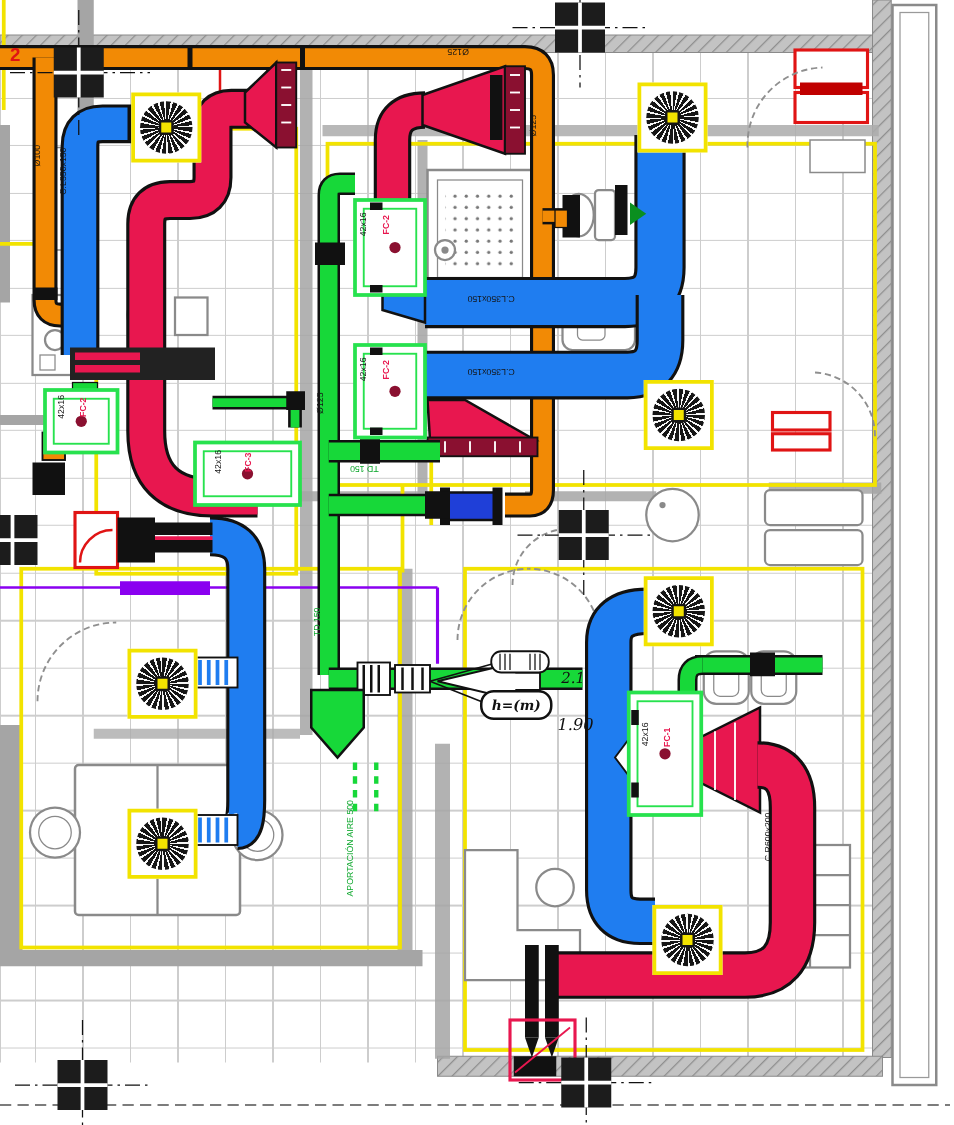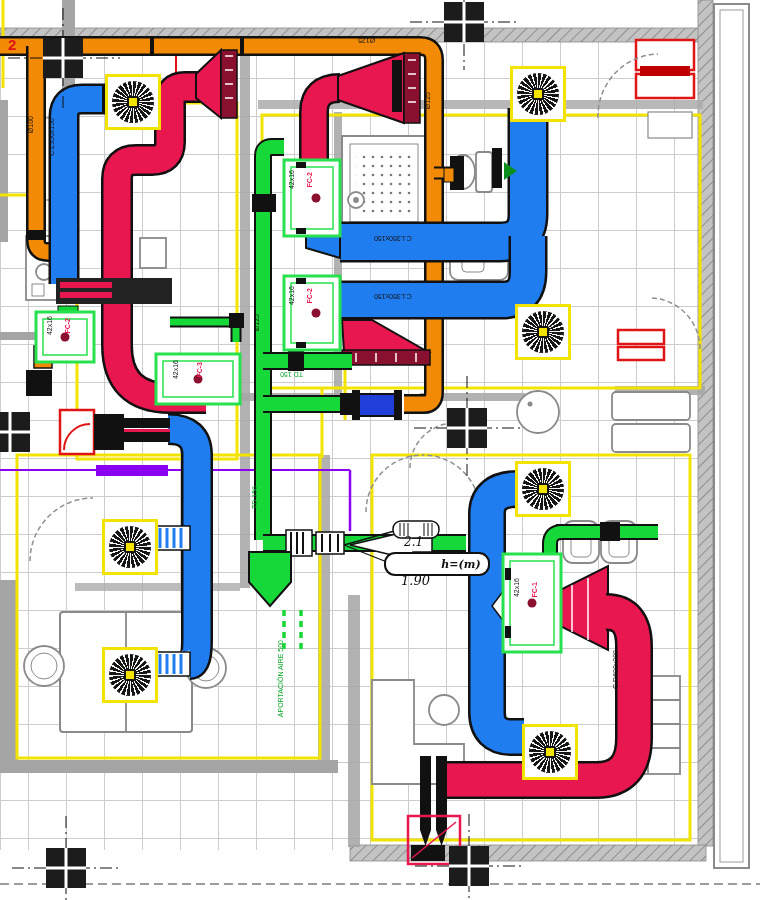--- a/index.html
+++ b/index.html
@@ -9,30 +9,30 @@
         background-image:
           repeating-linear-gradient(to right,#cdcdcd 0 1px,transparent 1px 38px),
           repeating-linear-gradient(to bottom,#cdcdcd 0 1px,transparent 1px 38px);
         background-position:28px 12px;}
   svg{position:absolute;left:0;top:0;}
   .lbl{position:absolute;font-size:7px;line-height:1;color:#141414;white-space:nowrap;letter-spacing:0;}
   .ud{transform:rotate(180deg);}
   .vup{writing-mode:vertical-rl;transform:rotate(180deg);}
   .grn{color:#0aa62a;}
   .redtag{color:#e8174f;font-weight:bold;}
-  .ital{font-family:"DejaVu Serif",serif;font-style:italic;color:#111;}
+  .ital{font-family:"DejaVu Serif",serif;font-style:italic;color:#111;margin-left:45px;}
   .diff{position:absolute;width:56px;height:56px;background:#fff;border:3px solid #f2e300;
         box-sizing:border-box;display:flex;align-items:center;justify-content:center;}
   .swirl{width:42px;height:42px;border-radius:50%;
         background:repeating-conic-gradient(#161616 0deg 10deg,#f7f7f7 10deg 15deg);position:relative;}
   .swirl::after{content:"";position:absolute;left:50%;top:50%;width:8px;height:8px;
         transform:translate(-50%,-50%);background:#f2e300;border:2px solid #161616;border-radius:2px;}
   .stadium{position:absolute;border:2px solid #111;border-radius:11px;background:#fff;
         font-family:"DejaVu Serif",serif;font-style:italic;font-weight:bold;font-size:11px;
-        display:flex;align-items:center;justify-content:center;color:#111;padding-left:48px;}
+        display:flex;align-items:center;justify-content:center;color:#111;}
   .secmark{position:absolute;color:#e01414;font-weight:bold;font-size:15px;}
 </style>
 </head>
 <body>
 
 <div id="plan">
 
   <div class="grid"></div>
 
   <svg width="763" height="900" viewBox="0 0 763 900">

